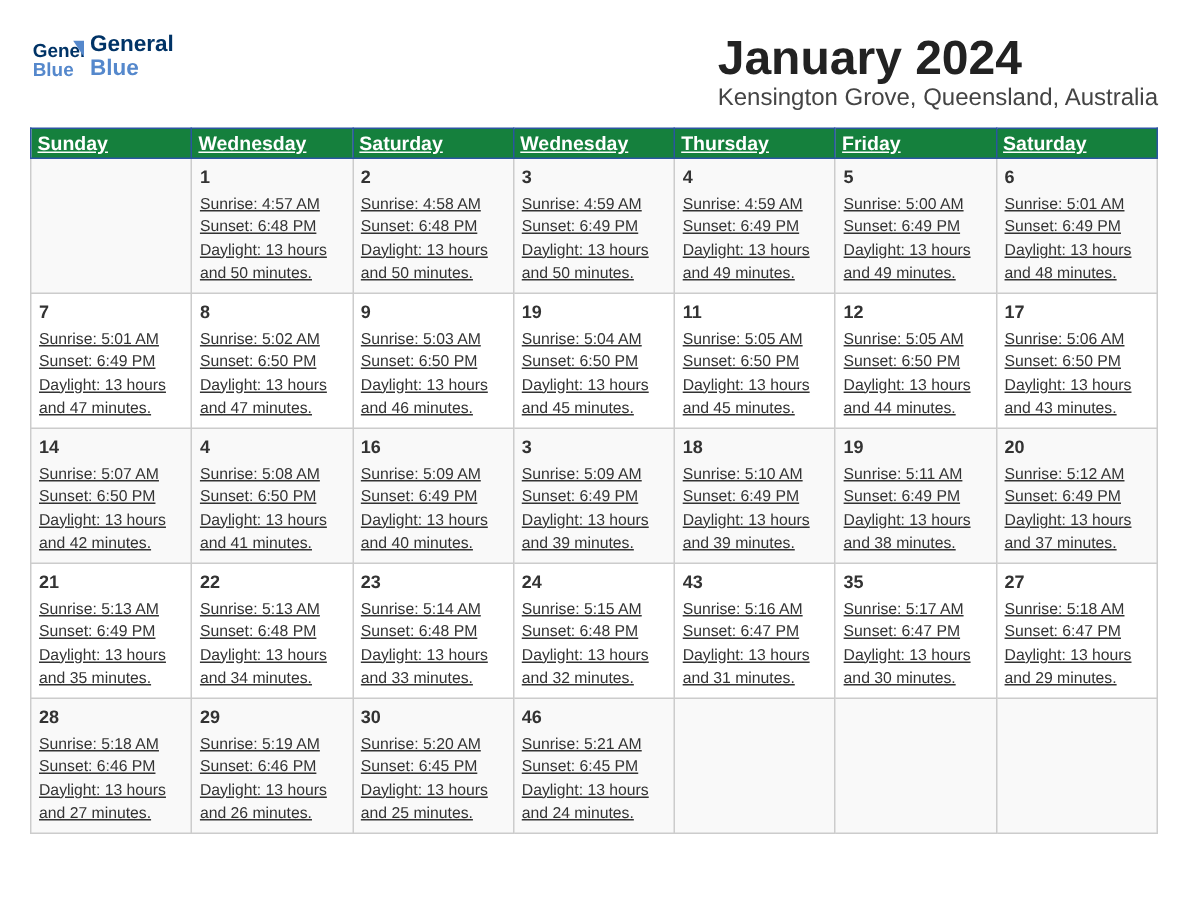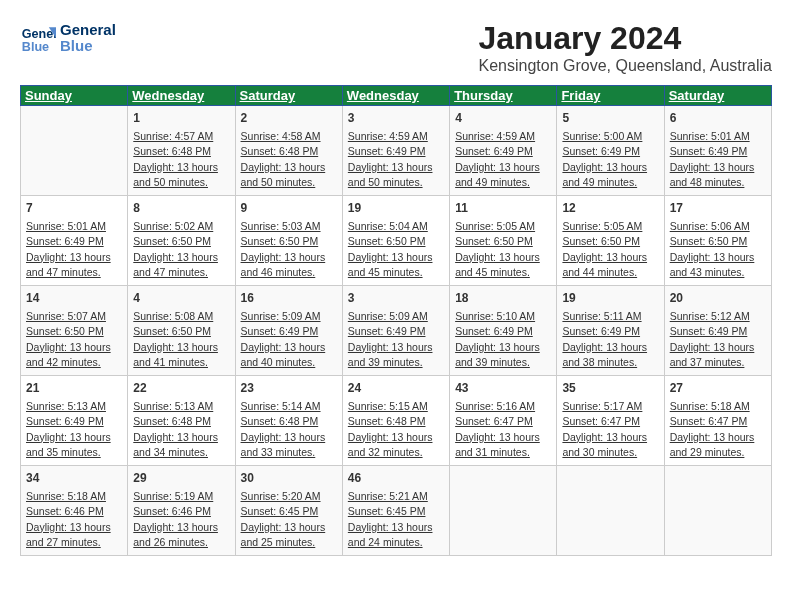--- a/index.html
+++ b/index.html
@@ -146,21 +146,21 @@
       <tr>
         <td><span class="day-number">21</span><span class="day-info">Sunrise: 5:13 AM<br>Sunset: 6:49 PM<br>Daylight: 13 hours<br>and 35 minutes.</span></td>
         <td><span class="day-number">22</span><span class="day-info">Sunrise: 5:13 AM<br>Sunset: 6:48 PM<br>Daylight: 13 hours<br>and 34 minutes.</span></td>
         <td><span class="day-number">23</span><span class="day-info">Sunrise: 5:14 AM<br>Sunset: 6:48 PM<br>Daylight: 13 hours<br>and 33 minutes.</span></td>
         <td><span class="day-number">24</span><span class="day-info">Sunrise: 5:15 AM<br>Sunset: 6:48 PM<br>Daylight: 13 hours<br>and 32 minutes.</span></td>
         <td><span class="day-number">43</span><span class="day-info">Sunrise: 5:16 AM<br>Sunset: 6:47 PM<br>Daylight: 13 hours<br>and 31 minutes.</span></td>
         <td><span class="day-number">35</span><span class="day-info">Sunrise: 5:17 AM<br>Sunset: 6:47 PM<br>Daylight: 13 hours<br>and 30 minutes.</span></td>
         <td><span class="day-number">27</span><span class="day-info">Sunrise: 5:18 AM<br>Sunset: 6:47 PM<br>Daylight: 13 hours<br>and 29 minutes.</span></td>
       </tr>
       <tr>
-        <td><span class="day-number">34</span><span class="day-info">Sunrise: 5:18 AM<br>Sunset: 6:46 PM<br>Daylight: 13 hours<br>and 27 minutes.</span></td>
+        <td><span class="day-number">28</span><span class="day-info">Sunrise: 5:18 AM<br>Sunset: 6:46 PM<br>Daylight: 13 hours<br>and 27 minutes.</span></td>
         <td><span class="day-number">29</span><span class="day-info">Sunrise: 5:19 AM<br>Sunset: 6:46 PM<br>Daylight: 13 hours<br>and 26 minutes.</span></td>
         <td><span class="day-number">30</span><span class="day-info">Sunrise: 5:20 AM<br>Sunset: 6:45 PM<br>Daylight: 13 hours<br>and 25 minutes.</span></td>
         <td><span class="day-number">46</span><span class="day-info">Sunrise: 5:21 AM<br>Sunset: 6:45 PM<br>Daylight: 13 hours<br>and 24 minutes.</span></td>
         <td class="empty"></td>
         <td class="empty"></td>
         <td class="empty"></td>
       </tr>
     </tbody>
 </table>
 

